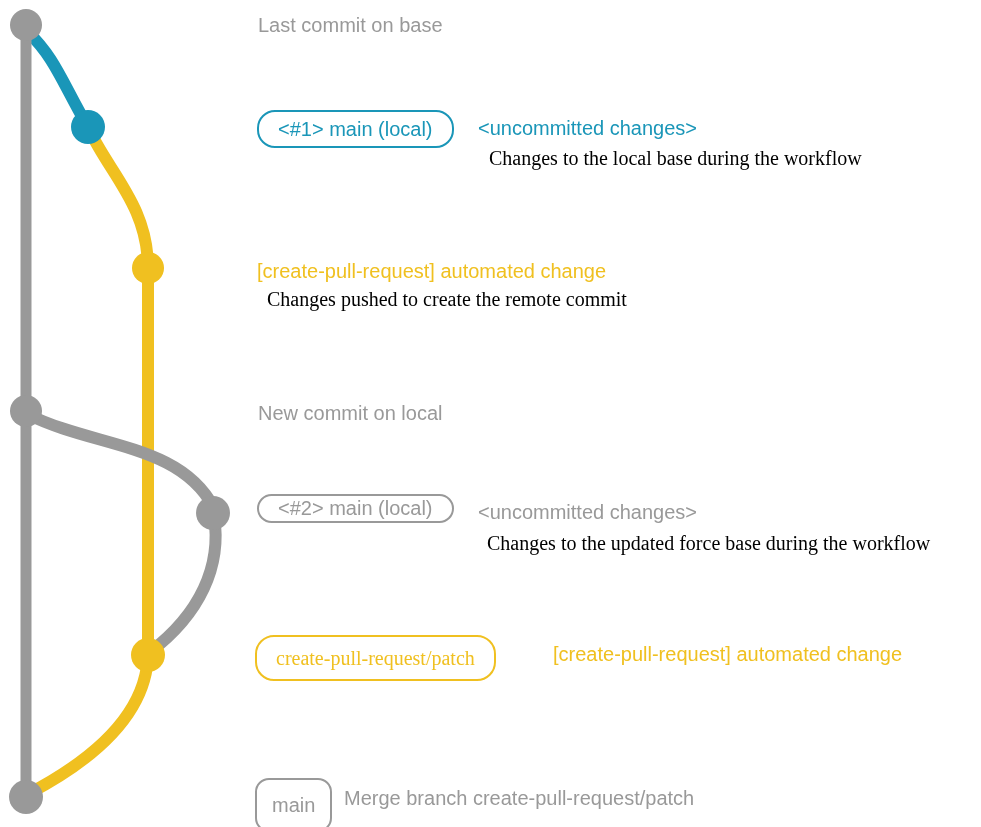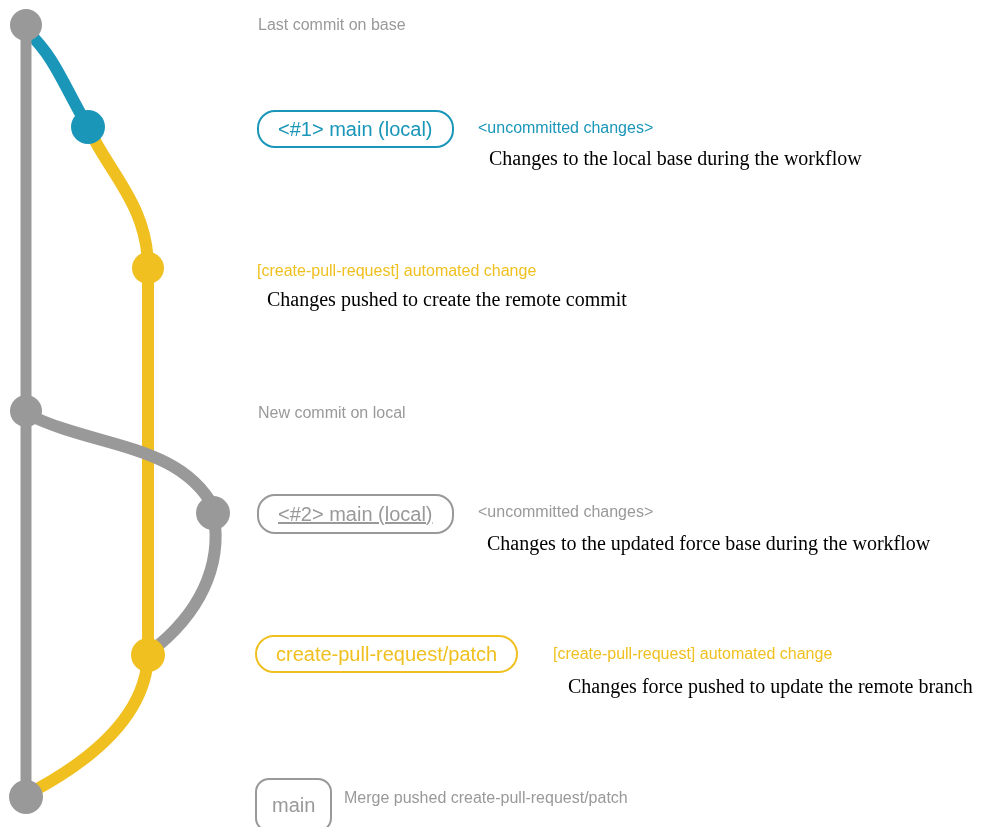--- a/index.html
+++ b/index.html
@@ -36,21 +36,21 @@
   .stroke-yellow{stroke:var(--yellow);}
   .fill-gray{fill:var(--gray);}
   .fill-blue{fill:var(--blue);}
   .fill-yellow{fill:var(--yellow);}
 
   .ann{
     position:absolute;
     white-space:nowrap;
   }
   .sans-label{
-    font-size:16px;
+    font-size:20px;
     line-height:24px;
     font-family:"Liberation Sans", sans-serif;
   }
   .c-gray{color:var(--gray);}
   .c-blue{color:var(--blue);}
   .c-yellow{color:var(--yellow);}
   .badge{
     display:flex;
     align-items:center;
     box-sizing:border-box;
@@ -61,28 +61,28 @@
   .badge-blue{
     border:2px solid var(--blue);
     color:var(--blue);
     border-radius:18px;
     height:38px;
   }
   .badge-gray{
     border:2px solid var(--gray);
     color:var(--gray);
     border-radius:18px;
-    height:40px;
-    text-decoration:underline;
+    height:29px;
   }
   .badge-yellow{
     border:2px solid var(--yellow);
     color:var(--yellow);
     border-radius:19px;
-    height:38px;
+    height:46px;
+    font-family:Liberation Serif, serif;
   }
   .badge-main{
     border:2px solid var(--gray);
     color:var(--gray);
     border-radius:14px;
     height:54px;
     padding:0 15px;
   }
   .serif-desc{
     font-family:"Liberation Serif", serif;
@@ -132,20 +132,19 @@
   <div class="ann badge badge-gray" style="left:257px;top:494px;">
     <span>&lt;#2&gt; main (local)</span>
   </div>
   <div class="ann sans-label c-gray" style="left:478px;top:500px;">&lt;uncommitted changes&gt;</div>
   <div class="ann serif-desc" style="left:487px;top:533px;">Changes to the updated force base during the workflow</div>
 
   <div class="ann badge badge-yellow" style="left:255px;top:635px;">
     <span>create-pull-request/patch</span>
   </div>
   <div class="ann sans-label c-yellow" style="left:553px;top:642px;">[create-pull-request] automated change</div>
-  <div class="ann serif-desc" style="left:568px;top:676px;">Changes force pushed to update the remote branch</div>
 
   <div class="ann badge badge-main" style="left:255px;top:778px;">
     <span>main</span>
   </div>
-  <div class="ann sans-label c-gray" style="left:344px;top:786px;">Merge pushed create-pull-request/patch</div>
+  <div class="ann sans-label c-gray" style="left:344px;top:786px;">Merge branch create-pull-request/patch</div>
 
 </div>
 
 </body></html>

